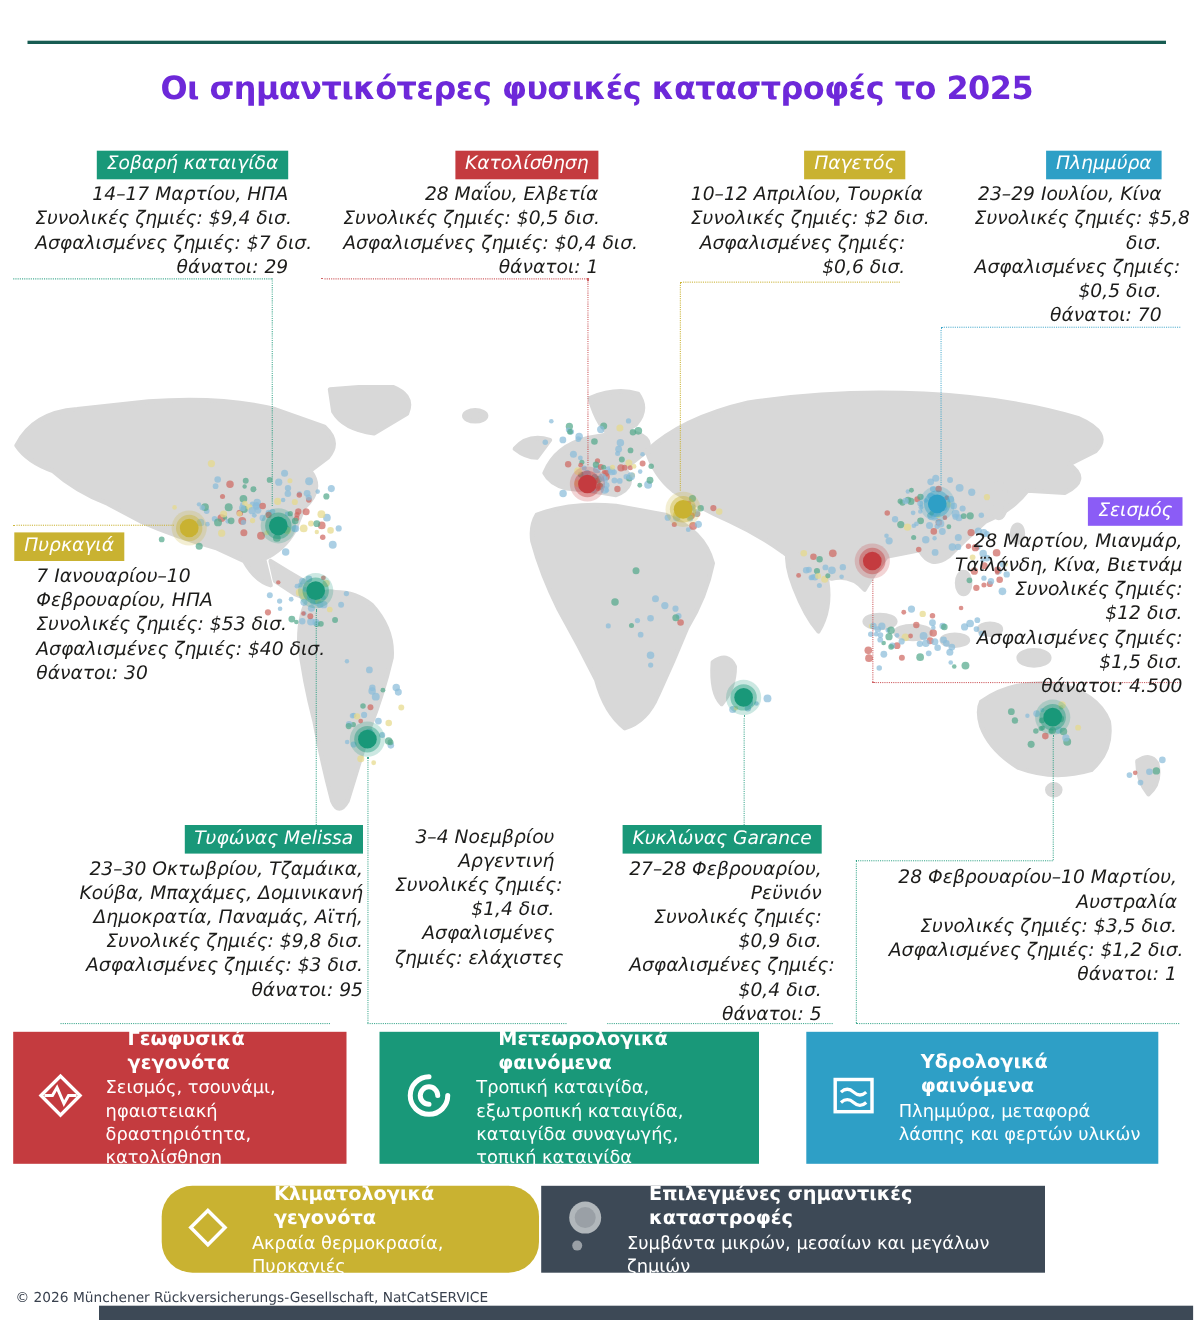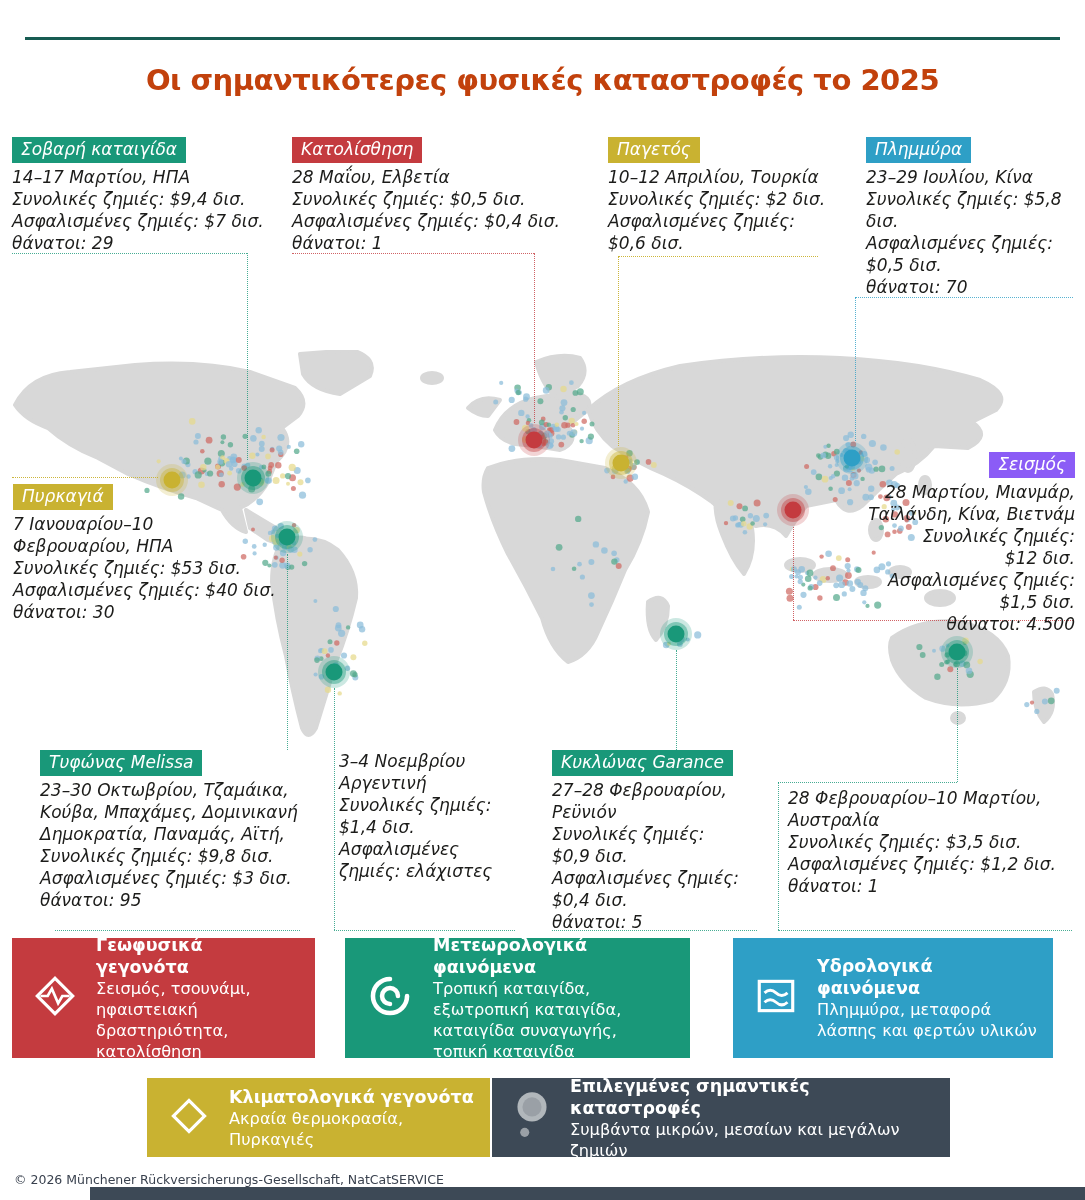--- a/index.html
+++ b/index.html
@@ -3,43 +3,43 @@
 <meta charset="utf-8">
 <style>
   html,body{margin:0;padding:0;background:#fff;}
   .page{position:relative;width:1085px;height:1200px;background:#fff;overflow:hidden;
         font-family:"DejaVu Sans","Liberation Sans",sans-serif;}
   .toprule{position:absolute;left:25px;right:25px;top:37px;height:3px;}
   .title{position:absolute;left:0;top:44px;width:100%;text-align:center;
          font-size:29px;font-weight:bold;letter-spacing:-0.5px;}
   
   .callout{position:absolute;font-style:italic;font-size:17px;line-height:22px;color:#1c1c1a;}
-  .align-center{text-align:left;}
+  .align-center{text-align:right;}
   .align-left{text-align:left;}
   .align-right{text-align:right;}
   .clabel{display:inline-block;color:#fff;padding:1px 9px 3px;margin-bottom:3px;white-space:pre-line;}
-  .cline{white-space:nowrap;}
+  .cline{white-space:nowrap;margin-left:20px;}
   .leader{position:absolute;}
   
   #map-svg{position:absolute;left:0;top:350px;}
   
   .lgbox{position:absolute;display:flex;align-items:center;gap:18px;padding:0 14px 0 20px;
          box-sizing:border-box;color:#fff;}
-  .lg-title{font-weight:bold;font-size:17.5px;line-height:22px;}
+  .lg-title{font-weight:bold;font-size:17.5px;line-height:22px;margin-left:20px;}
   .lg-body{font-size:16.2px;line-height:21px;}
   .footer{position:absolute;left:14px;top:1172px;font-size:12.5px;color:#39414e;}
   .bottombar{position:absolute;left:90px;right:0;top:1187px;height:13px;}
 </style>
 </head>
 <body>
 
 <div class="page">
 
   <div class="toprule" style="background: rgb(23, 92, 82);"></div>
-  <h1 class="title" style="color: #c2410c;">Οι σημαντικότερες φυσικές καταστροφές το 2025</h1>
+  <h1 class="title" style="color: #6d28d9;">Οι σημαντικότερες φυσικές καταστροφές το 2025</h1>
 
   <svg id="map-svg" width="1085" height="400" viewBox="0 0 1085 400">
     <g id="continents" fill="#d8d8d8" stroke="#d8d8d8" stroke-width="4" stroke-linejoin="round">
       <path d="M15,55 Q30,25 70,22 L135,15 Q200,10 250,22 L295,38 Q310,52 298,66 L282,78 Q295,95 276,112 L268,132 Q258,150 240,158 L246,182 Q232,178 222,160 L196,148 Q160,138 128,124 L98,108 Q68,96 48,78 Q25,70 15,55 Z"></path>
       <path d="M300,4 L352,0 Q378,8 370,26 L340,44 Q312,40 303,24 Z"></path>
       <ellipse cx="432" cy="28" rx="10" ry="5"></ellipse>
       <path d="M246,160 Q262,170 276,178 L292,190 Q280,196 268,190 L250,178 Z"></path>
       <ellipse cx="300" cy="190" rx="6" ry="2.4"></ellipse>
       <ellipse cx="318" cy="198" rx="5" ry="2.2"></ellipse>
       <path d="M282,192 Q316,182 338,200 Q358,222 356,248 Q348,282 336,312 Q326,346 316,378 Q308,392 302,378 Q292,340 286,306 Q276,268 272,232 Q272,206 282,192 Z"></path>
@@ -735,21 +735,21 @@
         <path d="M22,7 a15,15 0 1,0 15,15" fill="none" stroke="#fff" stroke-width="4" stroke-linecap="round"></path>
         <path d="M22,29 a7,7 0 1,1 7,-7" fill="none" stroke="#fff" stroke-width="4" stroke-linecap="round"></path>
       </svg>
     </span>
     <span>
       <div class="lg-title">Μετεωρολογικά φαινόμενα</div>
       <div class="lg-body">Τροπική καταιγίδα, εξωτροπική καταιγίδα, καταιγίδα συναγωγής, τοπική καταιγίδα</div>
     </span>
   </div>
 
-  <div class="lgbox" id="lg-cli" style="left: 147px; top: 1078px; width: 343px; height: 79px; background: rgb(201, 178, 49);">
+  <div class="lgbox" id="lg-cli" style="left: 147px; top: 1078px; width: 343px; height: 79px; background: rgb(201, 178, 49); border-radius: 28px;">
     <span>
       <svg viewBox="0 0 44 44" width="44" height="44">
         <rect x="11" y="11" width="22" height="22" fill="none" stroke="#fff" stroke-width="3.2" transform="rotate(45 22 22)"></rect>
       </svg>
     </span>
     <span>
       <div class="lg-title">Κλιματολογικά γεγονότα</div>
       <div class="lg-body">Ακραία θερμοκρασία, Πυρκαγιές</div>
     </span>
   </div>

